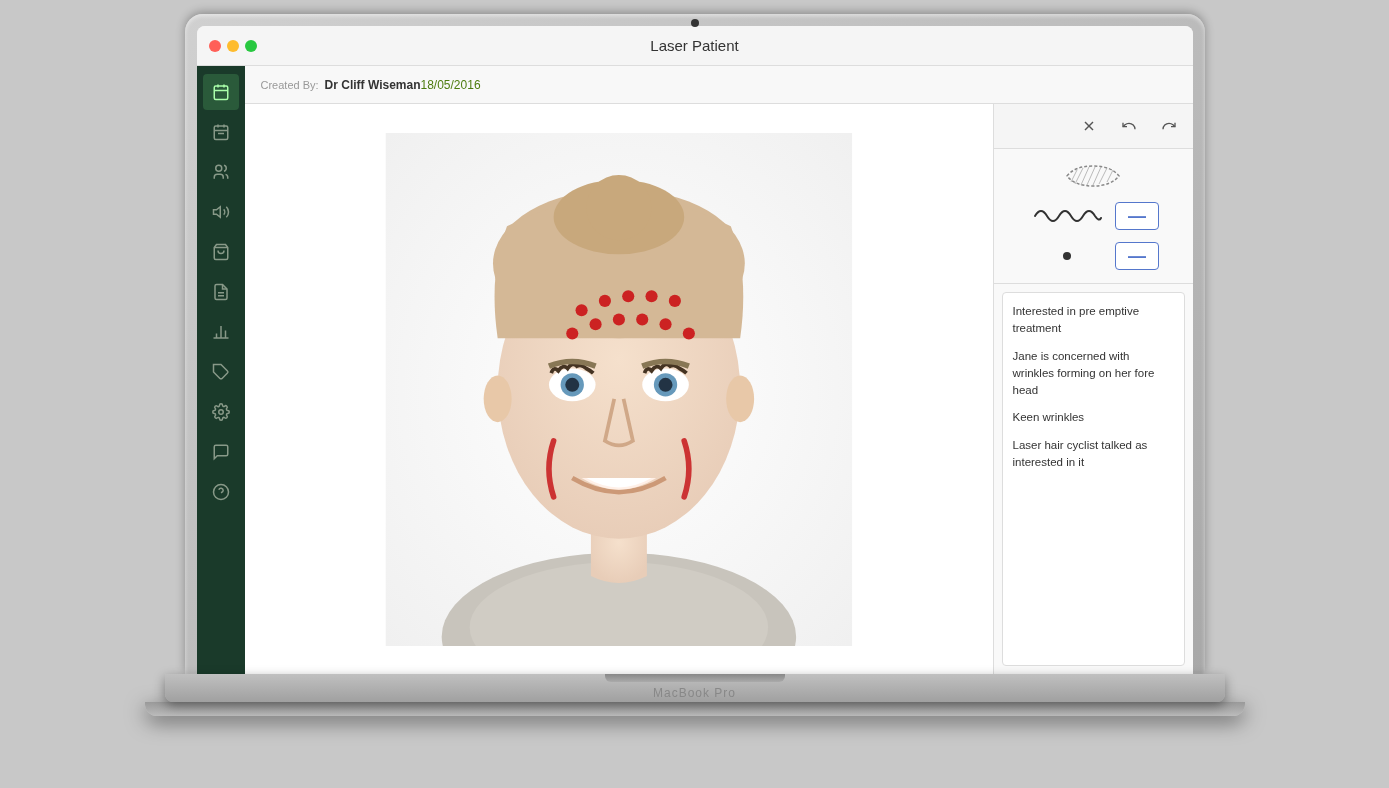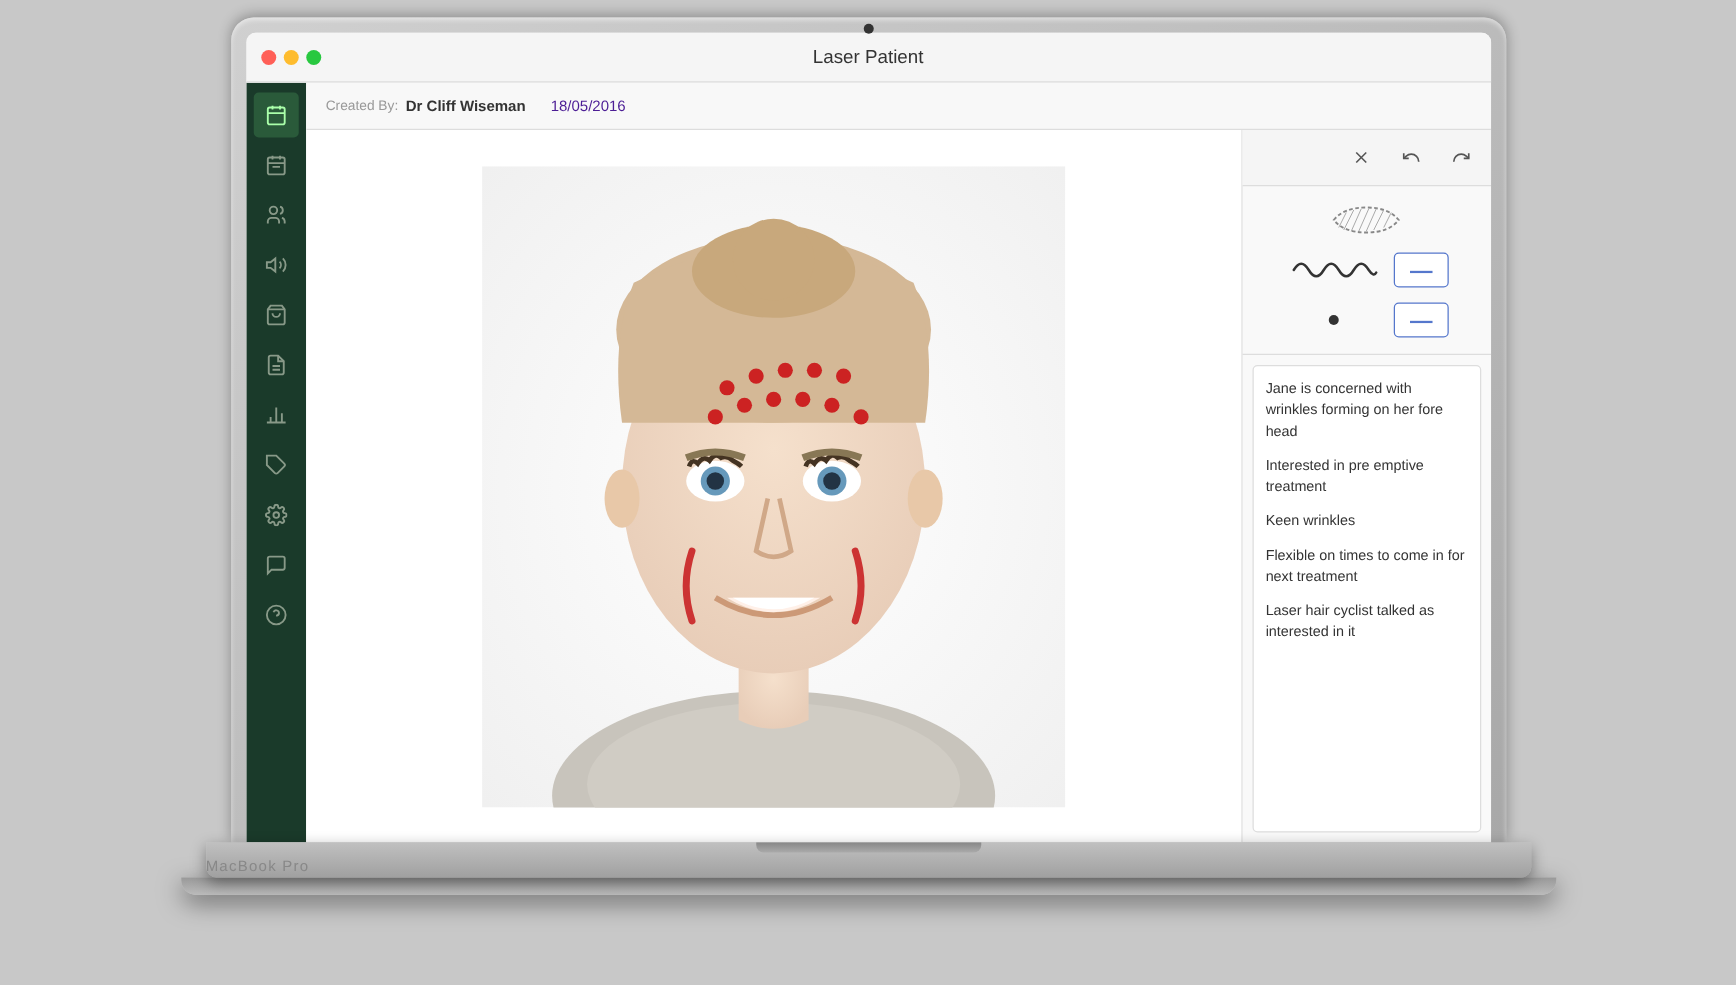--- a/index.html
+++ b/index.html
@@ -142,21 +142,20 @@
       overflow: hidden;
     }
 
     
     .patient-info-bar {
       background: #f8f8f8;
       border-bottom: 1px solid #ddd;
       padding: 6px 16px;
       display: flex;
       align-items: center;
-      gap: 20px;
       height: 38px;
       flex-shrink: 0;
     }
 
     .info-item {
       display: flex;
       align-items: center;
       gap: 6px;
       font-size: 12px;
       color: #555;
@@ -283,20 +282,21 @@
 
     
     .laptop-base {
       width: 1060px;
       height: 28px;
       background: linear-gradient(180deg, #c0c0c0, #a0a0a0);
       border-radius: 0 0 8px 8px;
       position: relative;
       display: flex;
       align-items: center;
+      justify-content: center;
       box-shadow: 0 4px 12px rgba(0,0,0,0.4);
     }
 
     .laptop-base::before {
       content: '';
       position: absolute;
       top: 0;
       left: 50%;
       transform: translateX(-50%);
       width: 180px;
@@ -423,21 +423,21 @@
           </div>
 
           <div class="content-area">
 
             <div class="patient-info-bar">
               <div class="info-item">
                 <span class="info-label">Created By:</span>
                 <span style="font-size:12px;color:#333;font-weight:bold;">Dr Cliff Wiseman</span>
               </div>
               <div class="info-item">
-                <span style="font-size:12px;color:#4c1d95;">18/05/2016</span>
+                <span style="font-size:12px;color:#4d7c0f;">18/05/2016</span>
               </div>
             </div>
 
             <div class="image-notes-area">
 
               <div class="photo-area">
                 <div class="patient-photo-container">
 
                   <svg viewBox="0 0 100 110" xmlns="http://www.w3.org/2000/svg" style="width:85%; height:90%; position:absolute; top:5%; left:7.5%;">
 
@@ -565,24 +565,23 @@
                       <svg width="72" height="28" viewBox="0 0 72 28">
                         <circle cx="36" cy="14" r="4" fill="#333"></circle>
                       </svg>
                     </div>
                     <div class="tool-minus">—</div>
                   </div>
                 </div>
 
                 <div class="notes-area" style="border: 1px solid #ddd; margin: 8px; border-radius: 4px; background: #fff;">
                   <div class="notes-text">
+                    <div class="notes-paragraph">Interested in pre emptive treatment</div>
                     <div class="notes-paragraph">Jane is concerned with wrinkles forming on her fore head</div>
-                    <div class="notes-paragraph">Interested in pre emptive treatment</div>
                     <div class="notes-paragraph">Keen wrinkles</div>
-                    <div class="notes-paragraph">Flexible on times to come in for next treatment</div>
                     <div class="notes-paragraph">Laser hair cyclist talked as interested in it</div>
                   </div>
                 </div>
 
               </div>
             </div>
           </div>
         </div>
       </div>
     </div>

